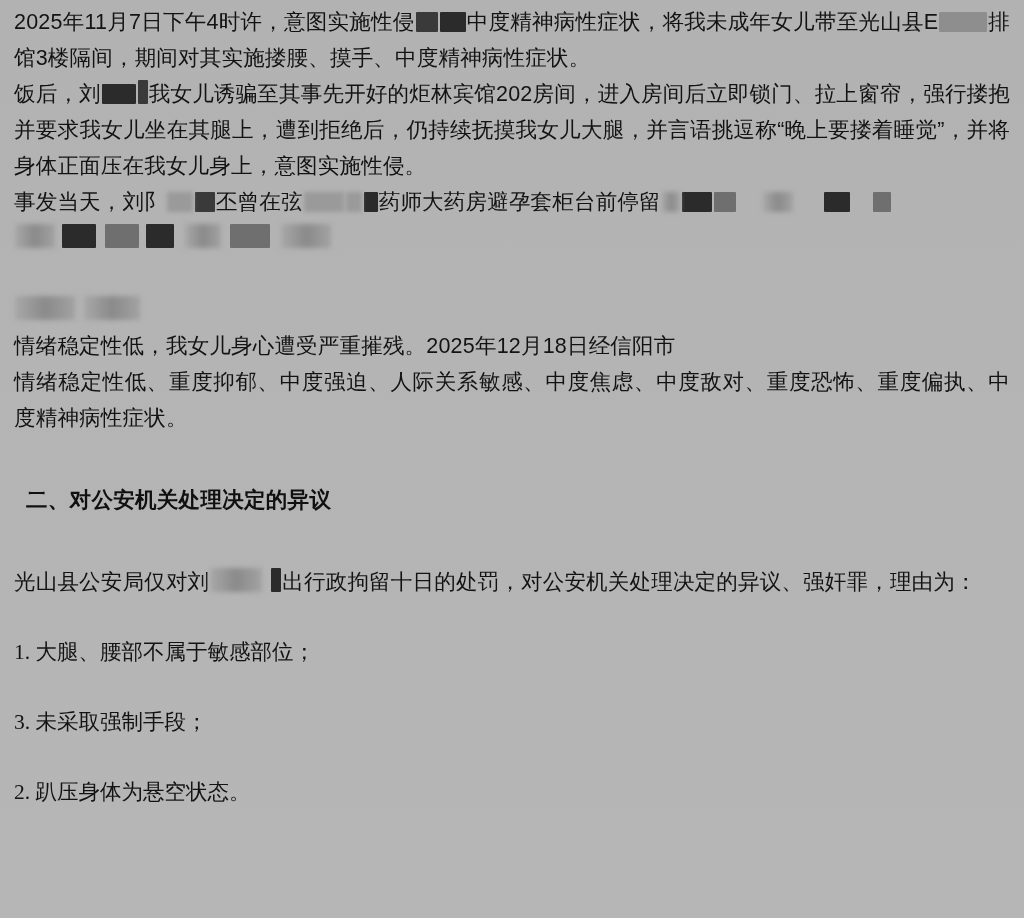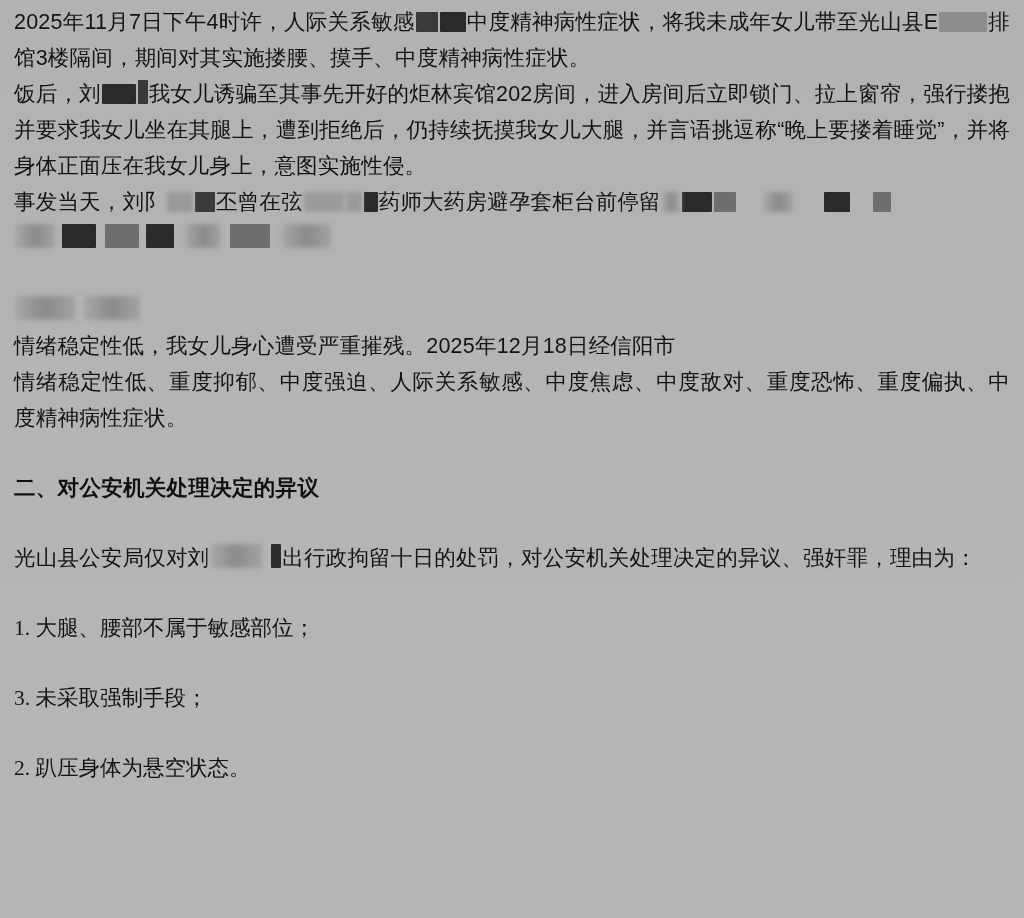--- a/index.html
+++ b/index.html
@@ -34,21 +34,21 @@
     line-height: 36px;
     letter-spacing: 0.2px;
     text-align: justify;
     text-justify: inter-ideograph;
     word-break: break-all;
     color: #131313;
   }
   .spacer-lg { height: 36px; }
   .spacer-md { height: 34px; }
   .heading {
-    margin: 0;
+    margin: 12px;
     font-size: 21.5px;
     line-height: 36px;
     font-weight: 700;
     color: #101010;
     letter-spacing: 0.3px;
   }
   .item {
     margin: 0;
     font-size: 21.5px;
     line-height: 36px;
@@ -77,21 +77,21 @@
   .h22 { height: 20px; }
   .h26 { height: 24px; }
 </style>
 </head>
 <body>
 
 <div class="page">
   <div class="doc">
 
     <p class="para">
-      <span>2025年11月7日下午4时许，人际关系敏感</span><span class="redact dark h22" style="width:22px"></span><span class="redact darker h22" style="width:26px"></span><span>中度精神病性症状，将我未成年女儿带至光山县E</span><span class="redact light h22" style="width:48px"></span><span>排馆3楼隔间，期间对其实施搂腰、摸手、中度精神病性症状。</span>
+      <span>2025年11月7日下午4时许，意图实施性侵</span><span class="redact dark h22" style="width:22px"></span><span class="redact darker h22" style="width:26px"></span><span>中度精神病性症状，将我未成年女儿带至光山县E</span><span class="redact light h22" style="width:48px"></span><span>排馆3楼隔间，期间对其实施搂腰、摸手、中度精神病性症状。</span>
     </p>
 
     <p class="para">
       <span>饭后，刘</span><span class="redact darker h22" style="width:34px"></span><span class="redact dark h26" style="width:10px"></span><span>我女儿诱骗至其事先开好的炬林宾馆202房间，进入房间后立即锁门、拉上窗帘，强行搂抱并要求我女儿坐在其腿上，遭到拒绝后，仍持续抚摸我女儿大腿，并言语挑逗称“晚上要搂着睡觉”，并将身体正面压在我女儿身上，意图实施性侵。</span>
     </p>
 
     <p class="para">
       <span>事发当天，刘阝</span><span class="redact blur h22" style="width:26px"></span><span class="redact dark h22" style="width:20px"></span><span>丕曾在弦</span><span class="redact blur h22" style="width:40px"></span><span class="redact blur h22" style="width:16px"></span><span class="redact darker h22" style="width:14px"></span><span>药师大药房避孕套柜台前停留</span><span class="redact blur2 h22" style="width:18px"></span><span class="redact darker h22" style="width:30px"></span><span class="redact mid h22" style="width:22px"></span><span class="redact blur2 h22" style="width:30px;margin-left:26px"></span><span class="redact darker h22" style="width:26px;margin-left:30px"></span><span class="redact mid h22" style="width:18px;margin-left:22px"></span>
     </p>
 

